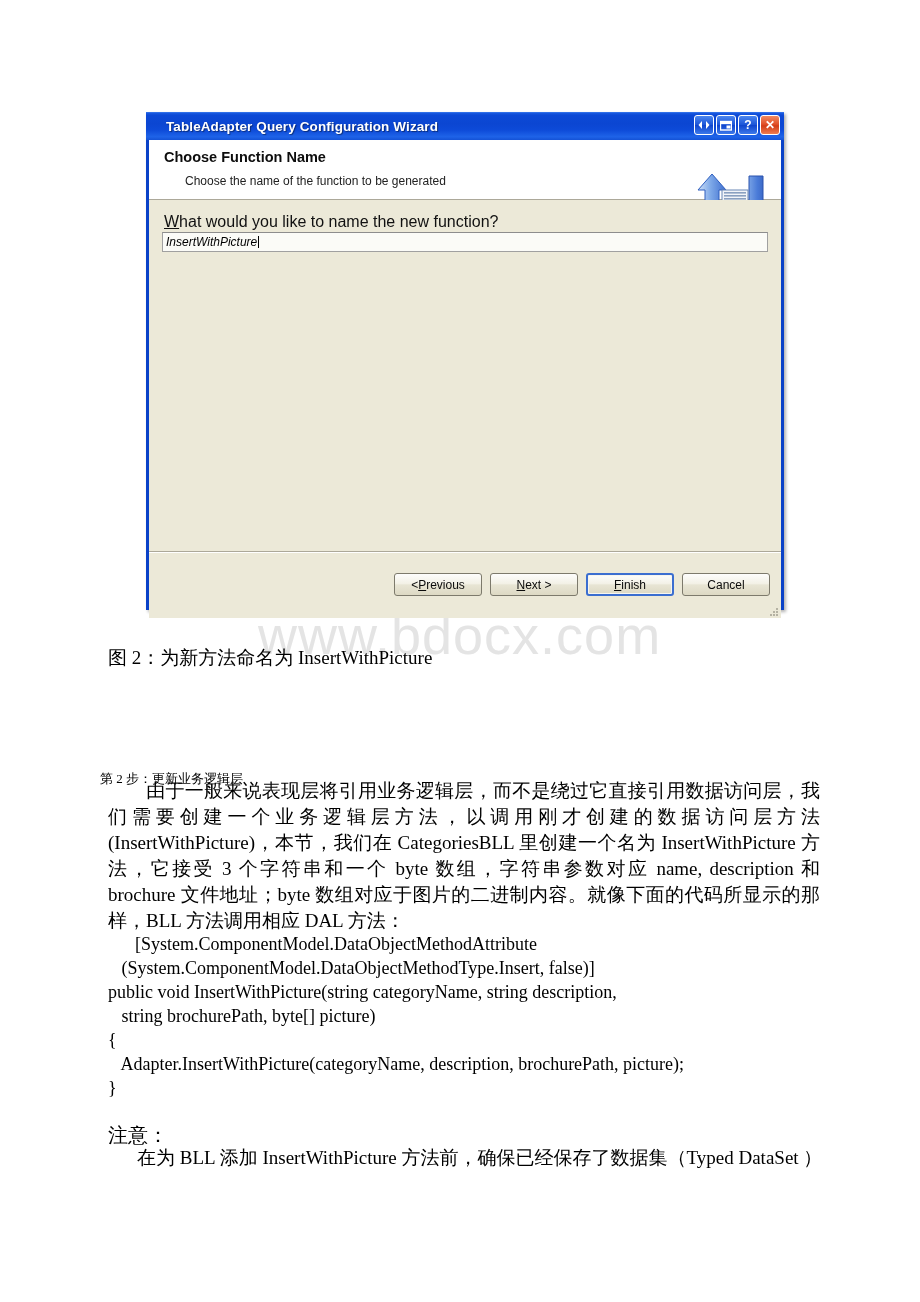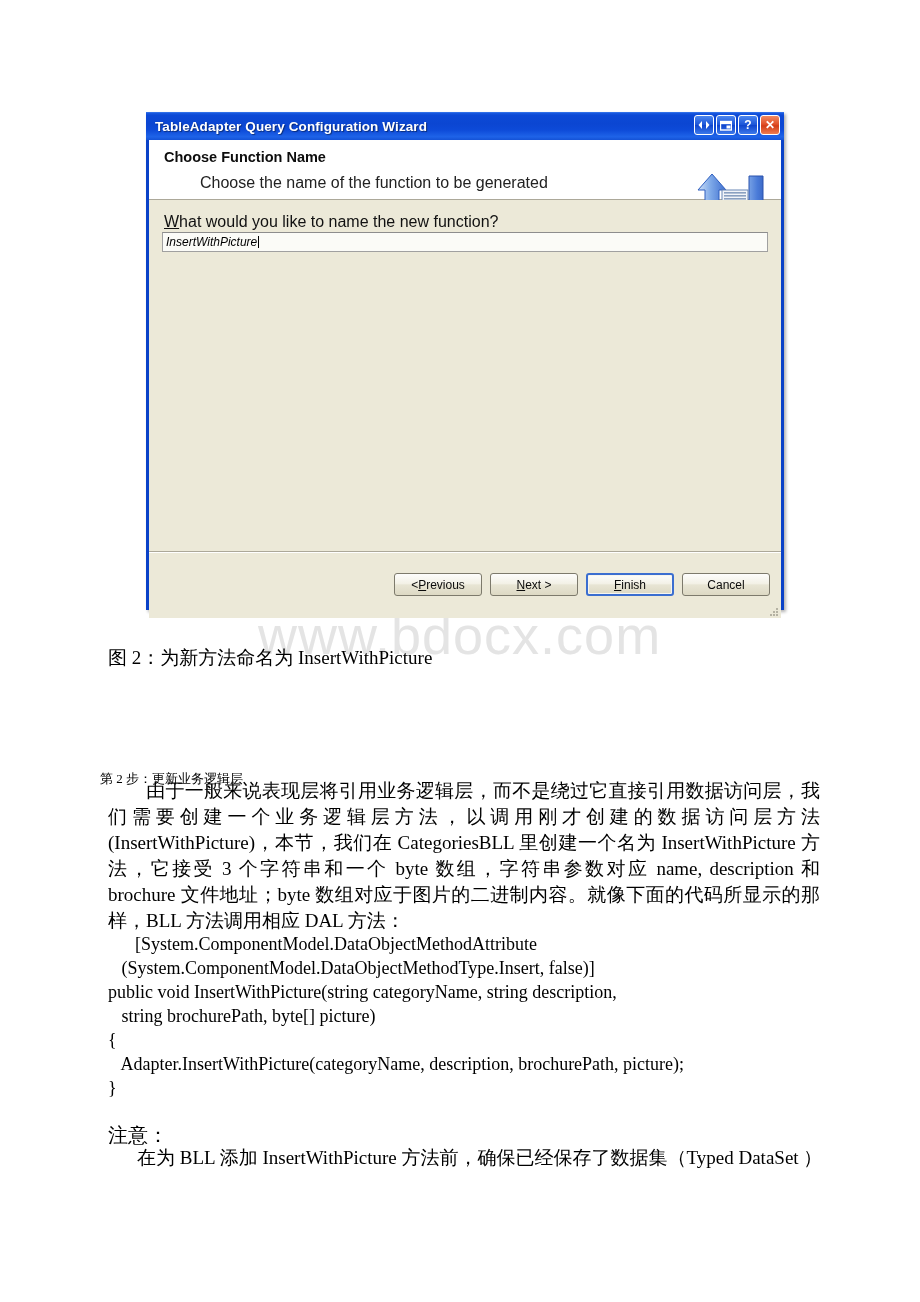--- a/index.html
+++ b/index.html
@@ -54,21 +54,21 @@
     display: flex;
     align-items: center;
     position: relative;
   }
   .titlebar-text {
     font-family: "Liberation Sans", sans-serif;
     font-size: 13.5px;
     font-weight: bold;
     color: #ffffff;
     text-shadow: 1px 1px 1px rgba(0,0,0,0.45);
-    padding-left: 9px;
+    padding-left: 20px;
     letter-spacing: 0.1px;
     white-space: nowrap;
   }
   .titlebar-buttons {
     position: absolute;
     right: 4px;
     top: 2px;
     display: flex;
     gap: 2px;
   }
@@ -111,23 +111,22 @@
     font-family: "Liberation Sans", sans-serif;
     font-size: 14.5px;
     font-weight: bold;
     color: #0d0d0d;
   }
   .dlg-header-sub {
     position: absolute;
     left: 36px;
     top: 34px;
     font-family: "Liberation Sans", sans-serif;
-    font-size: 16px;
+    font-size: 12px;
     color: #222;
-    margin-left: 15px;
   }
   .dlg-header-icon {
     position: absolute;
     right: 9px;
     top: 30px;
     width: 76px;
     height: 62px;
   }
 
   

